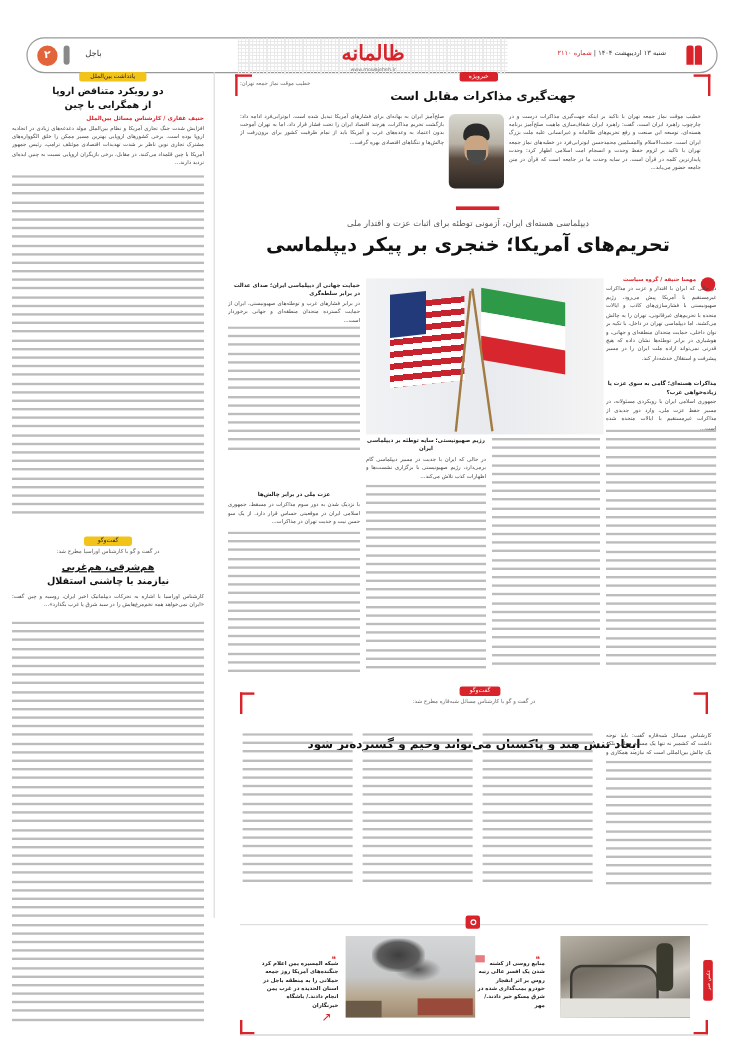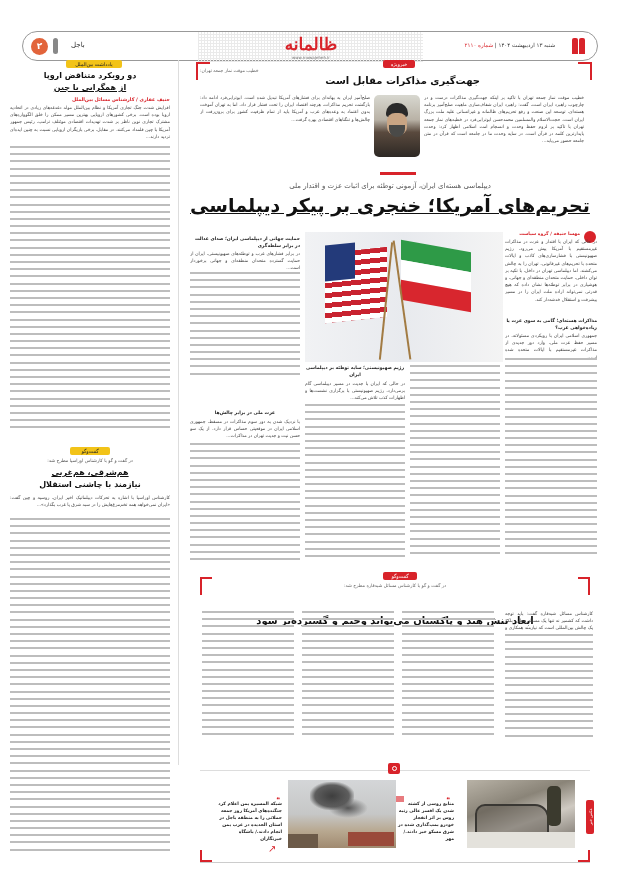--- a/index.html
+++ b/index.html
@@ -66,21 +66,21 @@
 <div class="photo" style="left:374px;top:95px;width:46px;height:62px;border-radius:5px;background:linear-gradient(180deg,#d8d8d0 0%,#b9b2a6 40%,#5a4a3e 60%,#2d2824 100%);">
   <div style="position:absolute;left:12px;top:8px;width:22px;height:14px;background:#2a2a2a;border-radius:10px 10px 3px 3px;"></div>
   <div style="position:absolute;left:13px;top:18px;width:20px;height:22px;background:#c9a584;border-radius:8px;"></div>
   <div style="position:absolute;left:15px;top:30px;width:16px;height:12px;background:#4a4a48;border-radius:0 0 8px 8px;"></div>
 </div>
 <div class="abs txt" style="left:424px;top:94px;width:160px;height:76px;overflow:hidden;">خطیب موقت نماز جمعه تهران با تاکید بر اینکه جهت‌گیری مذاکرات درست و در چارچوب راهبرد ایران است، گفت: راهبرد ایران شفاف‌سازی ماهیت صلح‌آمیز برنامه هسته‌ای، توسعه این صنعت و رفع تحریم‌های ظالمانه و غیرانسانی علیه ملت بزرگ ایران است. حجت‌الاسلام والمسلمین محمدحسن ابوترابی‌فرد در خطبه‌های نماز جمعه تهران با تاکید بر لزوم حفظ وحدت و انسجام امت اسلامی اظهار کرد: وحدت پایدارترین کلمه در قرآن است. در سایه وحدت ما در جامعه است که قرآن در متن جامعه حضور می‌یابد...</div>
 <div class="abs txt" style="left:200px;top:94px;width:170px;height:70px;overflow:hidden;">صلح‌آمیز ایران به بهانه‌ای برای فشارهای آمریکا تبدیل شده است. ابوترابی‌فرد ادامه داد: بازگشت تحریم مذاکرات، هرچند اقتصاد ایران را تحت فشار قرار داد، اما به تهران آموخت بدون اعتماد به وعده‌های غرب و آمریکا باید از تمام ظرفیت کشور برای برون‌رفت از چالش‌ها و تنگناهای اقتصادی بهره گرفت...</div>
 <div class="abs" style="left:380px;top:172px;width:36px;height:3px;background:#d8232a;"></div>
 
 <div class="abs" style="left:190px;top:182px;width:400px;text-align:center;font-size:7px;color:#555;">دیپلماسی هسته‌ای ایران، آزمونی توطئه برای اثبات عزت و اقتدار ملی</div>
-<div class="abs headline" style="left:190px;top:194px;width:400px;font-size:19px;letter-spacing:-0.3px;text-decoration:underline;">تحریم‌های آمریکا؛ خنجری بر پیکر دیپلماسی</div>
+<div class="abs headline" style="left:190px;top:194px;width:400px;font-size:16px;letter-spacing:-0.3px;">تحریم‌های آمریکا؛ خنجری بر پیکر دیپلماسی</div>
 
 <div class="abs" style="left:584px;top:231px;width:12px;height:12px;border-radius:50%;background:#d8232a;"></div>
 <div class="abs red" style="left:510px;top:231px;width:70px;text-align:right;font-size:4.5px;font-weight:bold;">مهسا حنیفه / گروه سیاست</div>
 <div class="abs txt" style="left:505px;top:238px;width:92px;height:76px;overflow:hidden;">در حالی که ایران با اقتدار و عزت در مذاکرات غیرمستقیم با آمریکا پیش می‌رود، رژیم صهیونیستی با فشارسازی‌های کاذب و ایالات متحده با تحریم‌های غیرقانونی، تهران را به چالش می‌کشند. اما دیپلماسی تهران در داخل، با تکیه بر توان داخلی، حمایت متحدان منطقه‌ای و جهانی، و هوشیاری در برابر توطئه‌ها نشان داده که هیچ قدرتی نمی‌تواند اراده ملت ایران را در مسیر پیشرفت و استقلال خدشه‌دار کند.</div>
 
 <div class="abs subhead" style="left:505px;top:318px;width:92px;text-align:right;font-size:4.6px;line-height:6.5px;">مذاکرات هسته‌ای؛ گامی به سوی عزت یا زیاده‌خواهی غرب؟</div>
 <div class="abs txt" style="left:505px;top:332px;width:92px;height:236px;overflow:hidden;">جمهوری اسلامی ایران با رویکردی مسئولانه، در مسیر حفظ عزت ملی، وارد دور جدیدی از مذاکرات غیرمستقیم با ایالات متحده شده است...</div>
 <div class="txt-lines" style="left:505px;top:358px;width:92px;height:208px;">
   <i></i>
     <i></i>
@@ -332,21 +332,21 @@
   <div style="position:absolute;left:40px;top:18px;width:40px;height:20px;background:radial-gradient(ellipse at center,#555 0%,transparent 70%);"></div>
   <div style="position:absolute;left:60px;top:52px;width:46px;height:14px;background:#9a4a3a;"></div>
   <div style="position:absolute;left:0;top:54px;width:30px;height:14px;background:#6c5a48;"></div>
 </div>
 <div class="abs" style="left:270px;top:796px;width:10px;font-size:7px;"><span class="red">❝</span></div>
 <div class="abs" style="left:218px;top:800px;width:64px;font-size:4.5px;line-height:7px;text-align:right;color:#222;font-weight:bold;">شبکه المسیره یمن اعلام کرد جنگنده‌های آمریکا روز جمعه حملاتی را به منطقه باجل در استان الحدیده در غرب یمن انجام دادند./ باشگاه خبرنگاران</div>
 <div class="abs red" style="left:268px;top:843px;font-size:10px;">↗</div>
 
 <div class="kicker-yellow" style="left:66px;top:60px;width:56px;">یادداشت بین‌الملل</div>
 <div class="abs headline" style="left:10px;top:70px;width:160px;font-size:8px;line-height:11px;">دو رویکرد متناقض اروپا</div>
-<div class="abs headline" style="left:10px;top:82px;width:160px;font-size:8px;line-height:11px;text-decoration:underline;">از همگرایی با چین</div>
+<div class="abs headline" style="left:10px;top:82px;width:160px;font-size:8px;line-height:11px;">از همگرایی با چین</div>
 <div class="abs red" style="left:10px;top:97px;width:160px;text-align:right;font-size:4.8px;font-weight:bold;">حنیف غفاری / کارشناس مسائل بین‌الملل</div>
 <div class="abs txt" style="left:10px;top:104px;width:160px;height:40px;overflow:hidden;">افزایش شدت جنگ تجاری آمریکا و نظام بین‌الملل مولد دغدغه‌های زیادی در اتحادیه اروپا بوده است. برخی کشورهای اروپایی بهترین مسیر ممکن را خلق الگوواره‌های مشترک تجاری نوین ناظر بر شدت تهدیدات اقتصادی موئتلف ترامپ، رئیس جمهور آمریکا با چین قلمداد می‌کنند. در مقابل، برخی بازیگران اروپایی نسبت به چنین ایده‌ای تردید دارند...</div>
 <div class="txt-lines" style="left:10px;top:146px;width:160px;height:292px;">
   <i></i>
     <i></i>
     <i></i>
     <i></i>
     <i></i>
     <i></i>
     <i></i>

